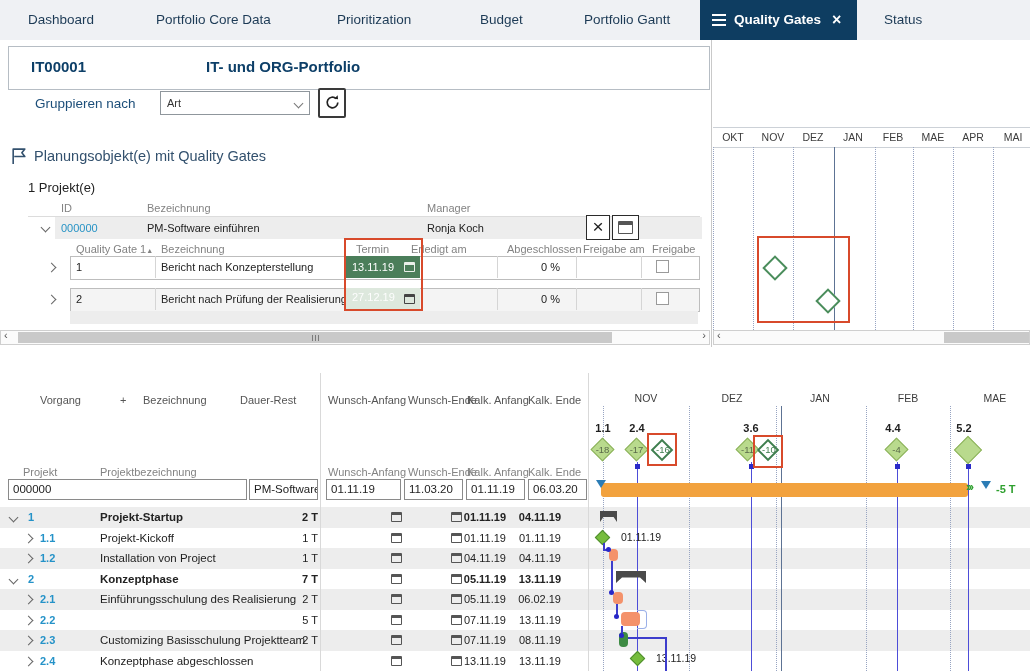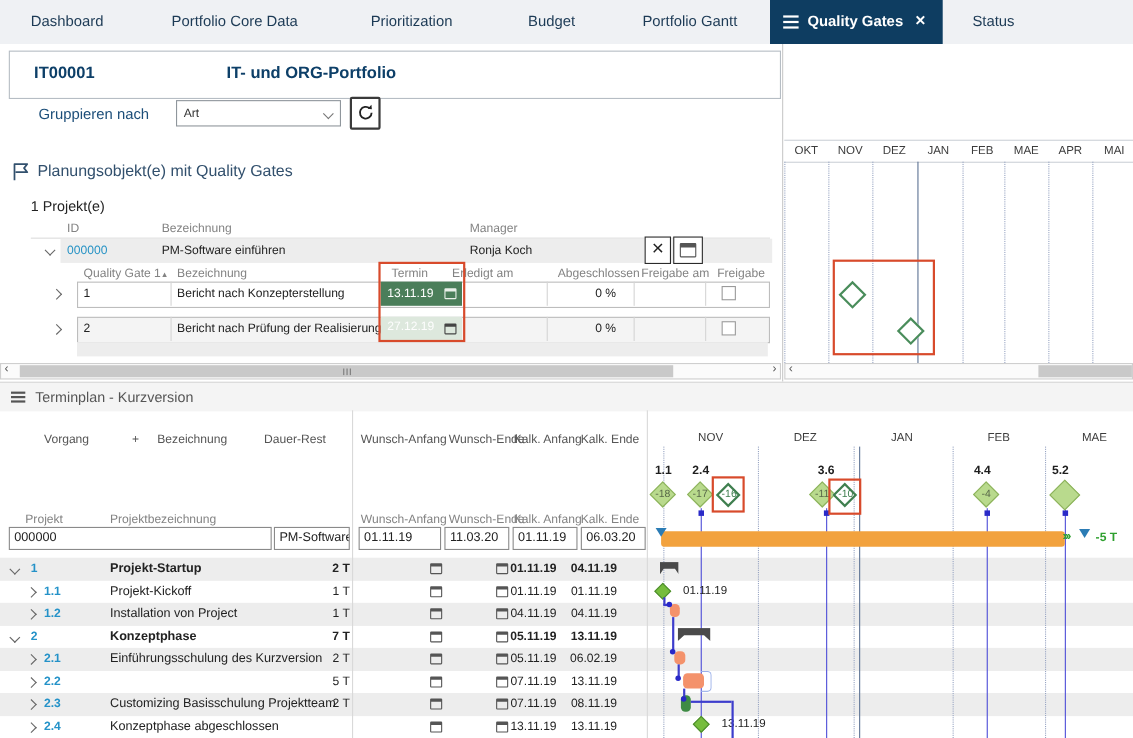--- a/index.html
+++ b/index.html
@@ -203,24 +203,20 @@
   <div class="vline today" style="left:834px;top:147px;height:183px"></div>
   <div class="dmd" style="left:766px;top:259px;width:18px;height:18px;border:2px solid #4a8d5b;background:#fff"></div>
   <div class="dmd" style="left:819px;top:292px;width:18px;height:18px;border:2px solid #4a8d5b;background:#fff"></div>
   <div class="redbox" style="left:757px;top:236px;width:93px;height:87px"></div>
 
   <div class="hscroll" style="left:713px;top:330px;width:317px">
     <span class="sarr" style="left:3px">‹</span>
     <div class="thumb" style="left:230px;width:85px"></div>
   </div>
 
-  <div class="abs" style="left:0;top:347px;width:1030px;height:26px;background:#f4f4f4;border-top:1px solid #d6d6d6">
-    <span class="burger dark" style="position:absolute;left:10px;top:8px;width:13px"></span>
-    <span class="abs" style="left:32px;top:5px;font-size:13px;color:#555">Terminplan - Kurzversion</span>
-  </div>
 
   <div class="rowgray" style="left:0;top:507px;width:1030px;height:20.5px"></div>
   <div class="rowgray" style="left:0;top:548px;width:1030px;height:20.5px"></div>
   <div class="rowgray" style="left:0;top:589px;width:1030px;height:20.5px"></div>
   <div class="rowgray" style="left:0;top:630px;width:1030px;height:20.5px"></div>
 
   <span class="h-gray" style="left:40px;top:394px;color:#555">Vorgang</span>
   <span class="h-gray" style="left:120px;top:394px;color:#555">+</span>
   <span class="h-gray" style="left:143px;top:394px;color:#555">Bezeichnung</span>
   <span class="h-gray" style="left:240px;top:394px;width:70px;text-align:left;color:#555">Dauer-Rest</span>
@@ -279,21 +275,21 @@
     <span class="nm">Konzeptphase</span>
       <span class="du">7 T</span>
     <span class="cal ical" style="left:391px"></span>
     <span class="cal ical" style="left:451px"></span>
     <span class="ka">05.11.19</span>
       <span class="ke">13.11.19</span>
   </div>
   <div class="trow" style="top:589px">
     <span class="chev r abs" style="left:25px;top:7px"></span>
     <span class="num" style="left:40px">2.1</span>
-    <span class="nm">Einführungsschulung des Kurzversion</span>
+    <span class="nm">Einführungsschulung des Realisierung</span>
       <span class="du">2 T</span>
     <span class="cal ical" style="left:391px"></span>
     <span class="cal ical" style="left:451px"></span>
     <span class="ka">05.11.19</span>
       <span class="ke">06.02.19</span>
   </div>
   <div class="trow" style="top:609.5px">
     <span class="chev r abs" style="left:25px;top:7px"></span>
     <span class="num" style="left:40px">2.2</span>
       <span class="du">5 T</span>

